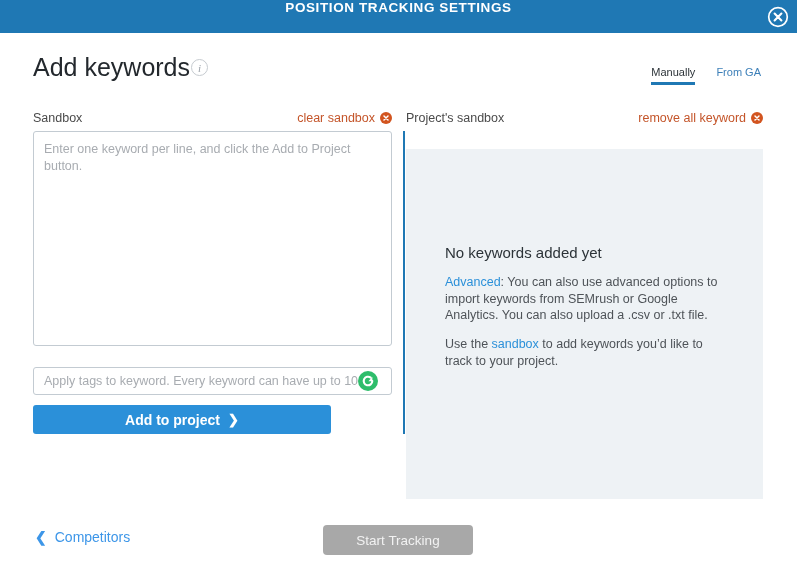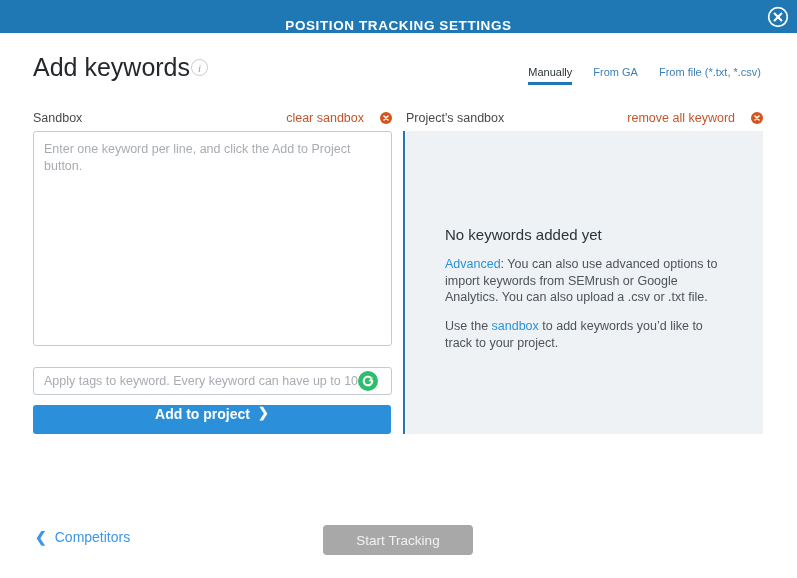--- a/index.html
+++ b/index.html
@@ -17,21 +17,21 @@
   }
 
   
   .titlebar {
     position: absolute;
     left: 0; top: 0;
     width: 797px;
     height: 33px;
     background: #1f78b4;
     display: flex;
-    align-items: flex-end;
+    align-items: flex-start;
     justify-content: center;
   }
   .titlebar-text {
     color: #ffffff;
     font-size: 13.5px;
     font-weight: bold;
     letter-spacing: 0.6px;
   }
   .close-btn {
     position: absolute;
@@ -115,21 +115,21 @@
     justify-content: space-between;
   }
   .col-head.left  { left: 33px;  top: 111px; width: 359px; }
   .col-head.right { left: 406px; top: 111px; width: 357px; }
   .col-head-label { color: #4a4a4a; }
   .col-head-action {
     color: #c4552a;
     cursor: pointer;
     display: flex;
     align-items: center;
-    gap: 16px;
+    gap: 5px;
     text-align: right;
   }
   .x-circle {
     width: 12px;
     height: 12px;
     border-radius: 50%;
     background: #d2541f;
     display: inline-flex;
     align-items: center;
     justify-content: center;
@@ -187,54 +187,54 @@
     width: 22px;
     height: 22px;
     cursor: pointer;
   }
 
   
   .add-btn {
     position: absolute;
     left: 33px;
     top: 405px;
-    width: 358px;
+    width: 298px;
     height: 29px;
     background: #2b90d9;
     border: none;
     border-radius: 3px;
     color: #ffffff;
     font-size: 14px;
     font-weight: bold;
     cursor: pointer;
     display: flex;
-    align-items: flex-start;
+    align-items: center;
     justify-content: center;
     gap: 8px;
     font-family: "Liberation Sans", sans-serif;
   }
   .chev-right { font-size: 13px; line-height: 1; }
 
   
   .divider {
     position: absolute;
     left: 403px;
     top: 131px;
     width: 2px;
     height: 303px;
     background: #1f78b4;
   }
 
   
   .keywords-panel {
     position: absolute;
     left: 406px;
-    top: 131px;
+    top: 149px;
     width: 357px;
-    height: 303px;
+    height: 350px;
     background: #eef2f5;
   }
   .empty-state {
     position: absolute;
     left: 39px;
     top: 95px;
     width: 276px;
   }
   .empty-title {
     font-size: 15px;
@@ -294,21 +294,20 @@
 </div>
 
 <div class="heading-row">
   <span class="page-title">Add keywords</span>
   <span class="info-icon">i</span>
 </div>
 
 <div class="tabs">
   <span class="tab active">Manually</span>
   <span class="tab inactive">From GA</span>
-  <span class="tab inactive">From file (*.txt, *.csv)</span>
 </div>
 
 <div class="col-head left">
   <span class="col-head-label">Sandbox</span>
   <span class="col-head-action">
     <span>clear sandbox</span>
     <span class="x-circle">
       <svg width="12" height="12" viewBox="0 0 12 12">
         <path d="M4 4 L8 8 M8 4 L4 8" stroke="#ffffff" stroke-width="1.5" stroke-linecap="round"></path>
       </svg>

